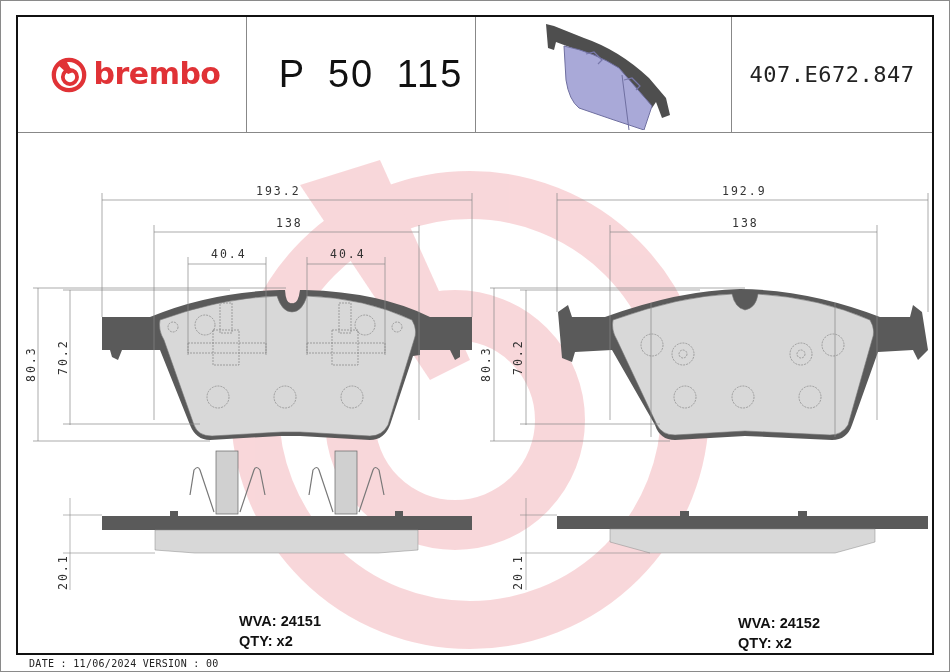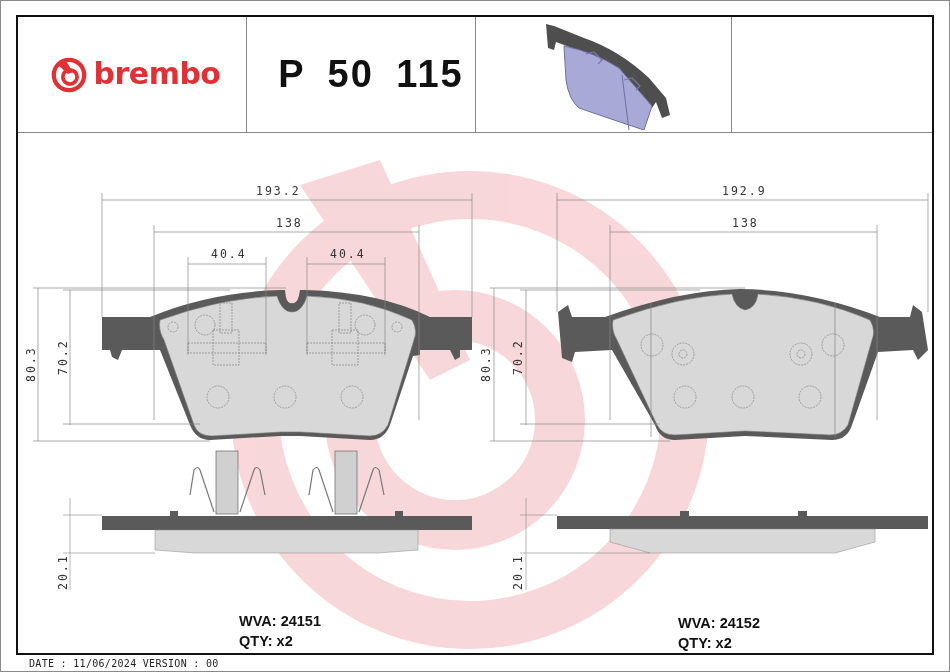--- a/index.html
+++ b/index.html
@@ -5,29 +5,29 @@
   html, body { margin: 0; padding: 0; background: #ffffff; }
   body { width: 950px; height: 672px; position: relative; overflow: hidden; font-family: "Liberation Sans", sans-serif; }
   .outer-frame { position: absolute; left: 0; top: 0; width: 948px; height: 670px; border: 1px solid #8a8a8a; }
   .sheet { position: absolute; left: 16px; top: 15px; width: 918px; height: 640px; border: 2px solid #111; box-sizing: border-box; }
   .header-row { position: absolute; left: 0; top: 0; width: 914px; height: 115px; border-bottom: 1px solid #888; }
   .hcell { position: absolute; top: 0; height: 115px; border-right: 1px solid #888; box-sizing: border-box; display: flex; align-items: center; justify-content: center; }
   .logo-cell { left: 0; width: 229px; }
   .part-cell { left: 229px; width: 229px; }
   .img-cell { left: 458px; width: 256px; }
   .code-cell { left: 714px; width: 200px; border-right: none; }
-  .part-number { font-family: "Liberation Sans", sans-serif; font-weight: bold; font-size: 38px; color: #111; letter-spacing: 2px; word-spacing: 10px; margin-left: 20px; }
+  .part-number { font-family: "Liberation Sans", sans-serif; font-weight: normal; font-size: 38px; color: #111; letter-spacing: 2px; word-spacing: 10px; margin-left: 20px; }
   .catalog-code { font-family: "DejaVu Sans Mono", monospace; font-size: 22px; color: #222; letter-spacing: 0.5px; }
   .logo-wrap { display: flex; align-items: flex-start; gap: 6px; margin-left: 6px; }
   .logo-text { font-family: "DejaVu Sans", sans-serif; font-weight: bold; font-size: 30px; color: #e03236; letter-spacing: -0.5px; }
   .drawing { position: absolute; left: 0; top: 0; width: 950px; height: 672px; }
   .dim-text { font-family: "DejaVu Sans Mono", monospace; font-size: 11.5px; fill: #333; letter-spacing: 2px; }
   .info-block { position: absolute; font-family: Liberation Sans, sans-serif; font-weight: bold; font-size: 14.5px; color: #111; line-height: 20px; }
   .info-left { left: 239px; top: 611px; }
-  .info-right { left: 678px; top: 613px; }
+  .info-right { left: 738px; top: 613px; }
   .footer { position: absolute; left: 29px; top: 658px; font-family: "DejaVu Sans Mono", monospace; font-size: 10px; color: #222; letter-spacing: 0.3px; }
 </style>
 </head>
 <body>
 
 <div class="outer-frame"></div>
 
 <svg class="drawing" viewBox="0 0 950 672" xmlns="http://www.w3.org/2000/svg">
 
   <g opacity="0.55">
@@ -177,20 +177,23 @@
     </div>
     <div class="hcell img-cell">
       <svg width="160" height="110" viewBox="0 0 160 110">
         <path d="M22 4 L30 6 L60 18 Q95 30 125 58 L142 78 L146 95 L138 98 L132 82 L128 88 L90 50 Q70 35 40 25 L32 22 L30 30 L24 28 Z" fill="#4e4e4e"></path>
         <path d="M40 26 Q70 32 95 48 L128 86 L120 110 L90 100 L55 88 Q45 80 42 60 Z" fill="#a9a9d8" stroke="#6f6fa0" stroke-width="1"></path>
         <line x1="98" y1="55" x2="105" y2="110" stroke="#6f6fa0" stroke-width="1"></line>
         <path d="M62 34 L70 32 L78 40 L74 44" fill="none" stroke="#7777aa" stroke-width="1.2"></path>
         <path d="M100 60 L108 58 L116 66 L112 70" fill="none" stroke="#7777aa" stroke-width="1.2"></path>
       </svg>
     </div>
+    <div class="hcell code-cell">
+      <span class="catalog-code">407.E672.847</span>
+    </div>
   </div>
 </div>
 
 <div class="info-block info-left">
   <div>
     <span>WVA:</span>
     <span>24151</span>
   </div>
   <div>
     <span>QTY:</span>

